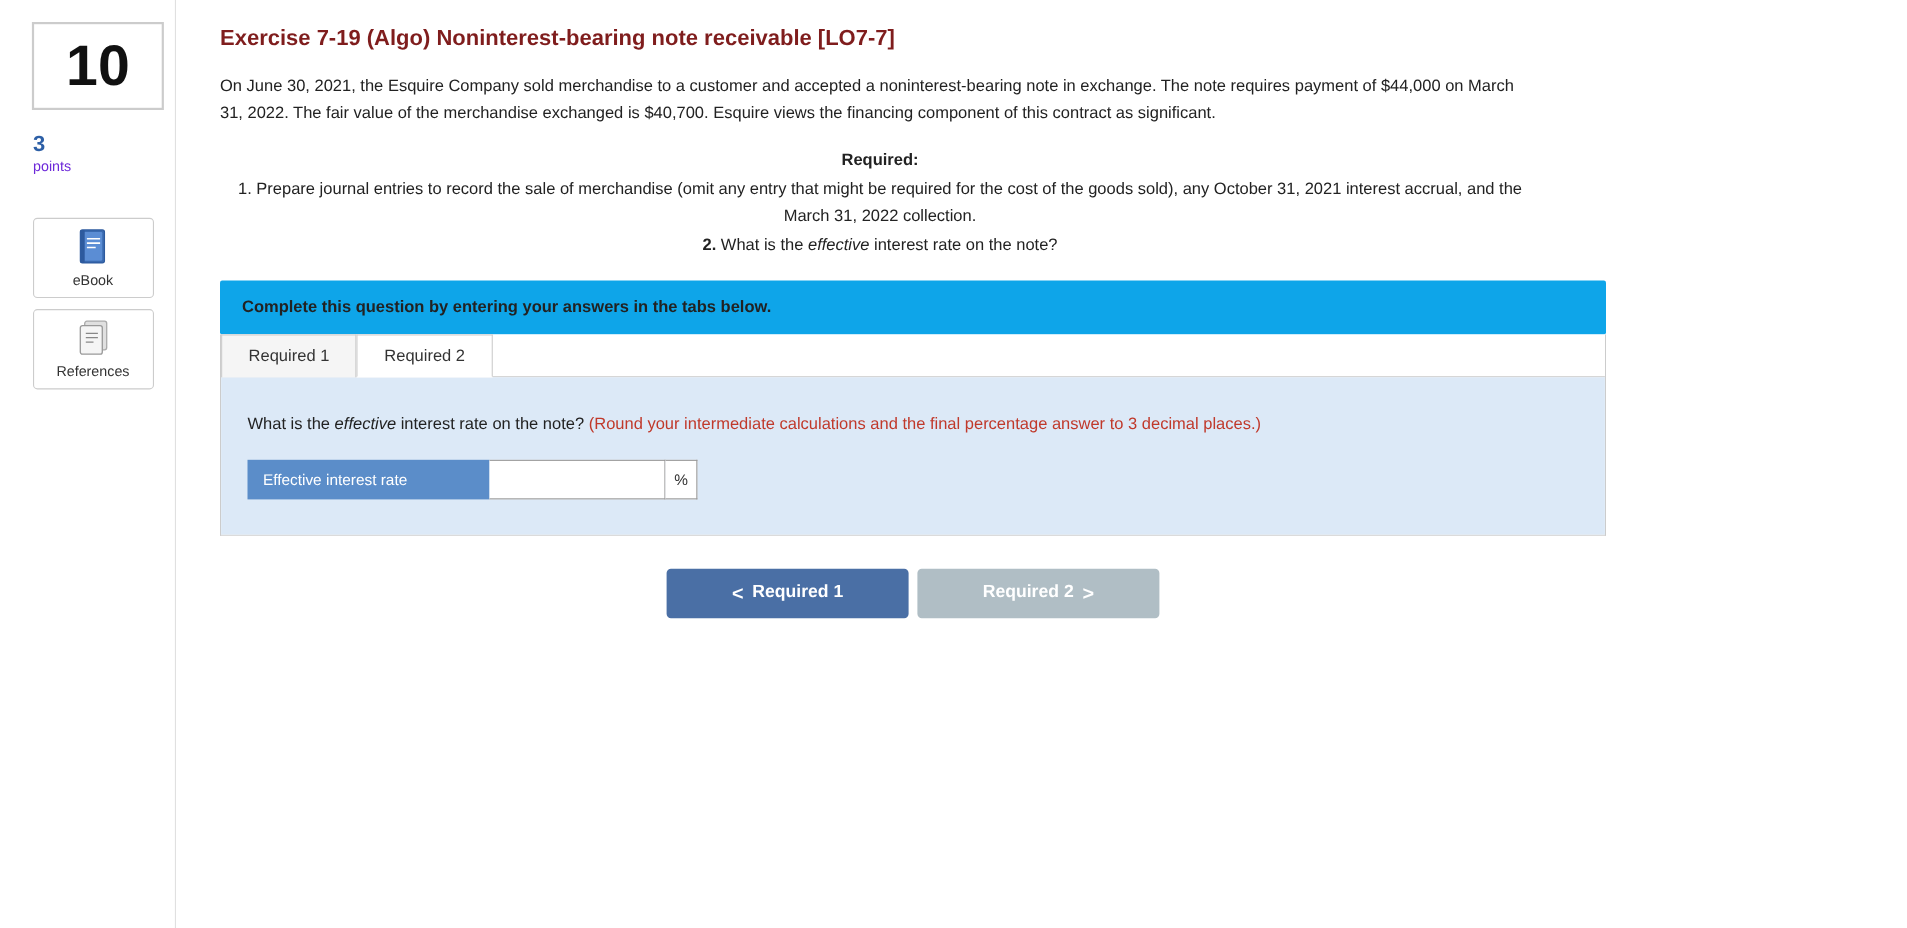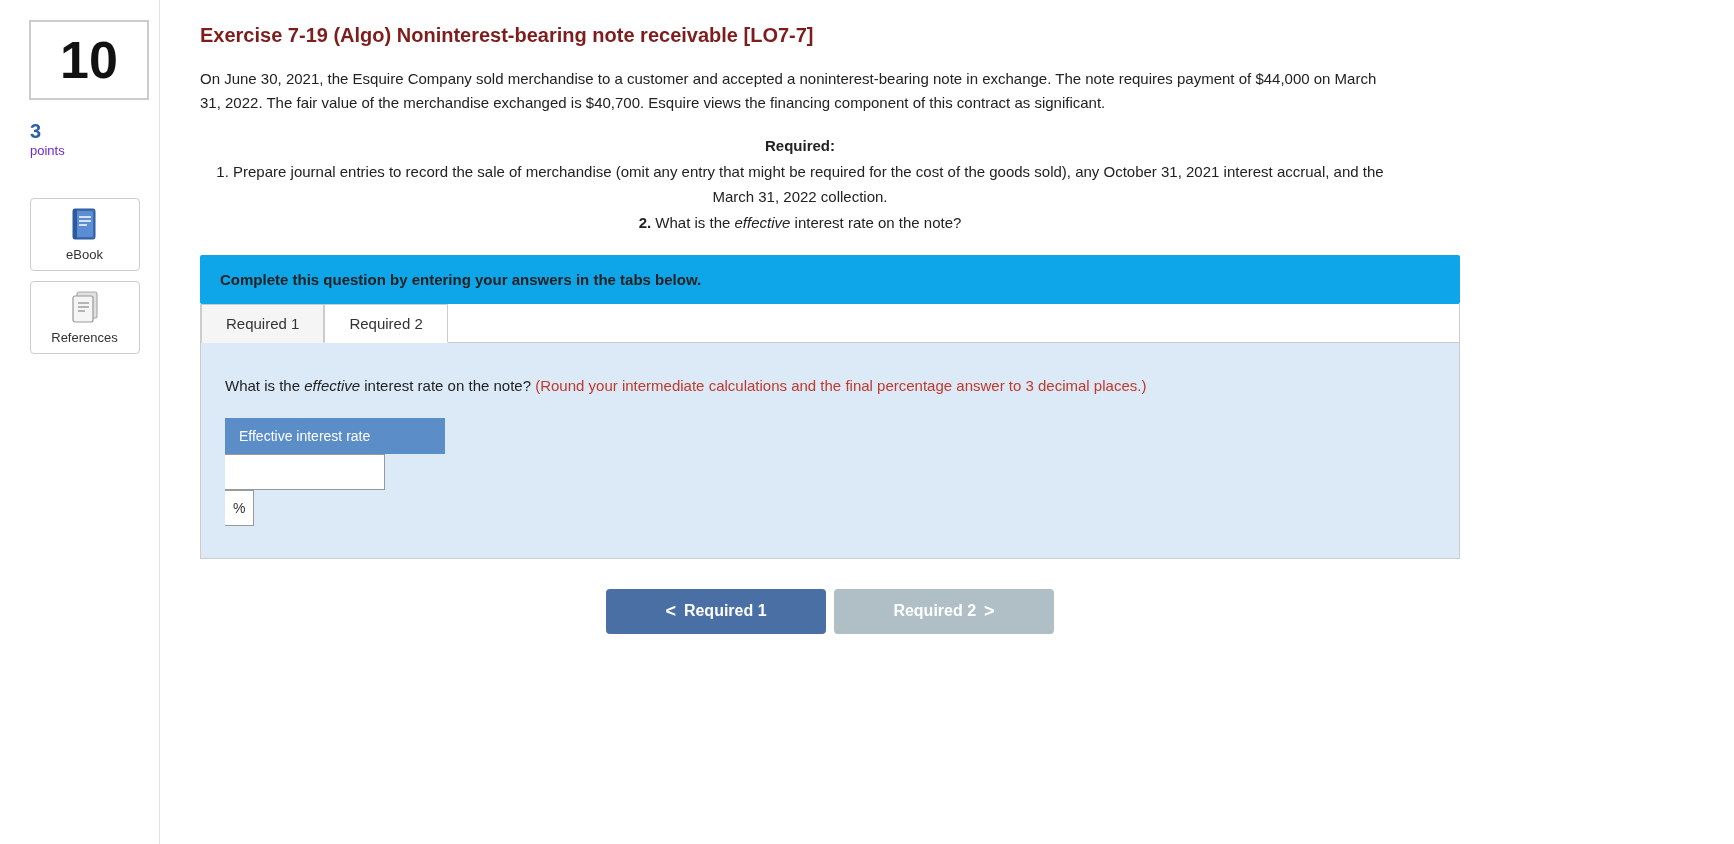--- a/index.html
+++ b/index.html
@@ -157,21 +157,20 @@
       font-style: italic;
     }
     .round-note {
       color: #c0392b;
     }
     .answer-row {
       display: flex;
       align-items: flex-start;
       gap: 0;
       margin-top: 8px;
-      flex-direction: column;
     }
     .answer-label {
       background: #5b8dc9;
       color: #fff;
       padding: 8px 14px;
       font-size: 14px;
       min-width: 220px;
       height: 36px;
       display: flex;
       align-items: center;

